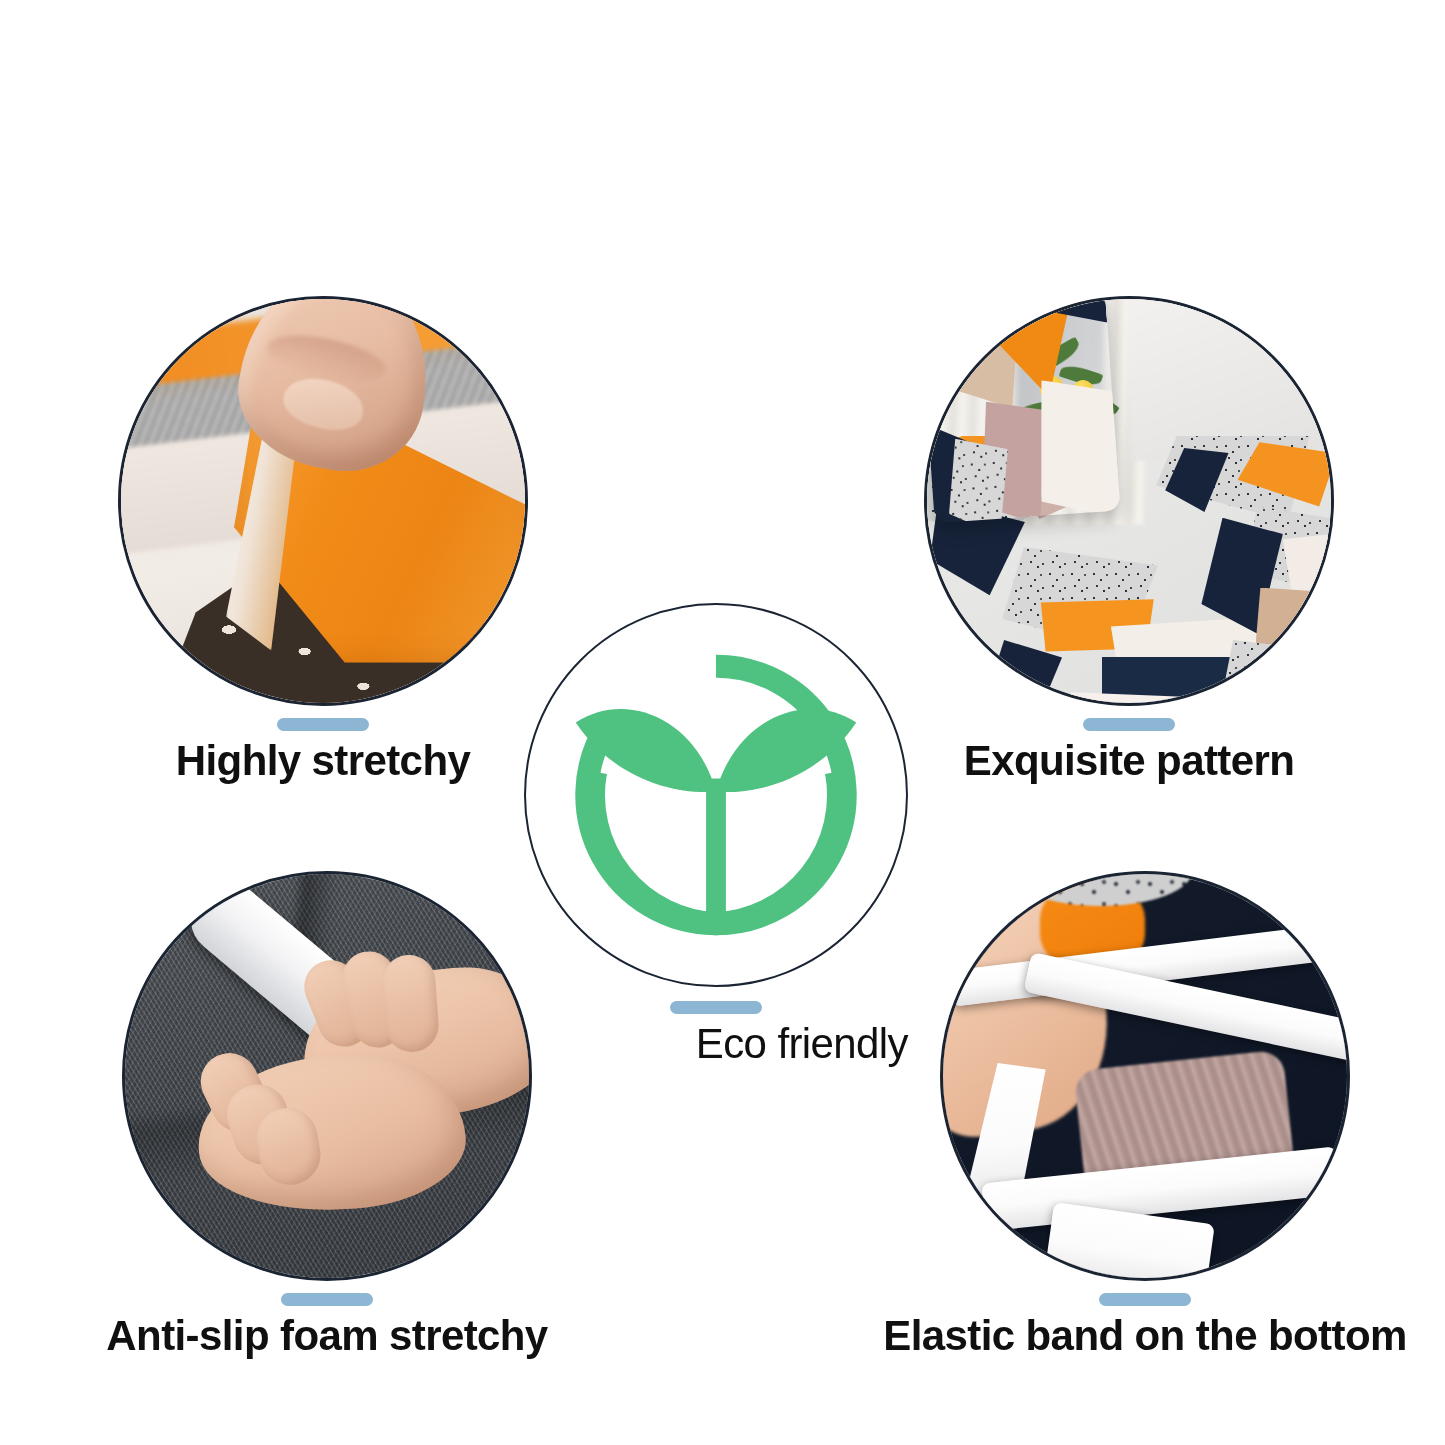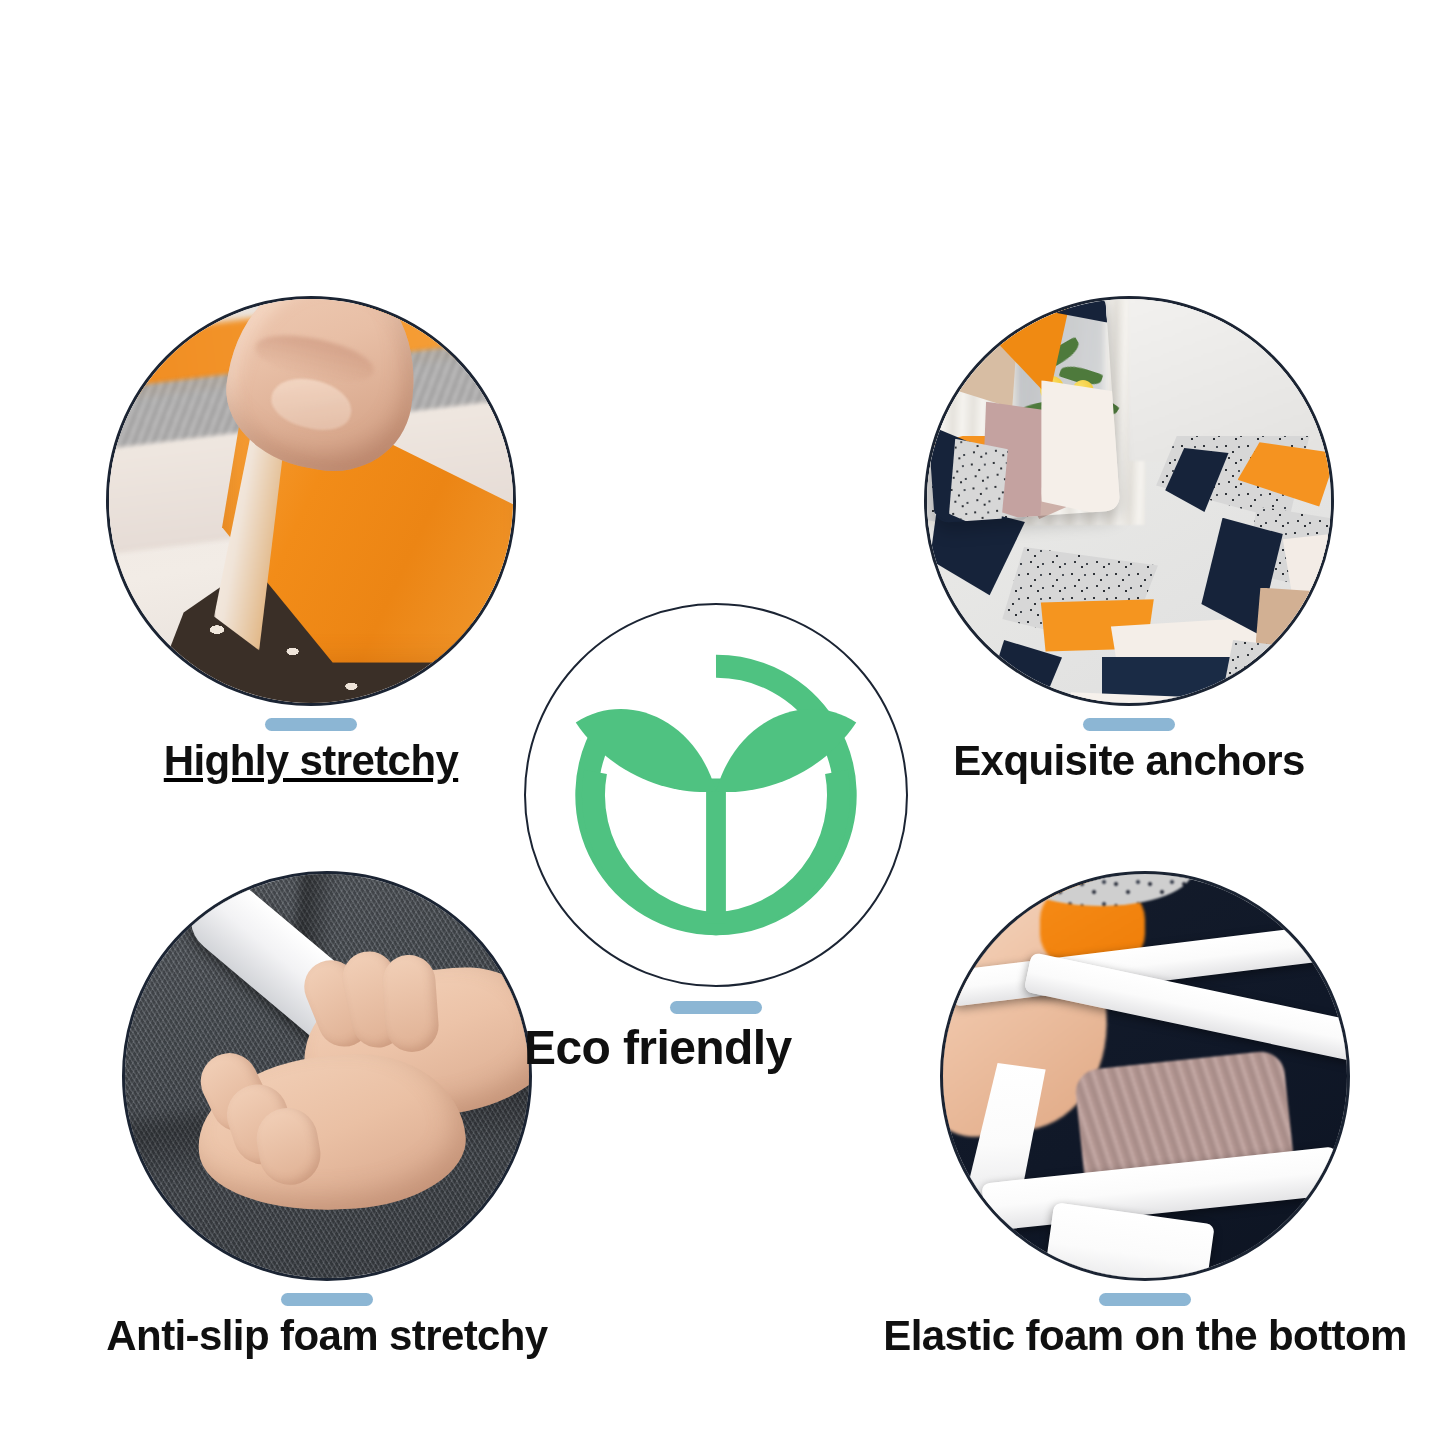--- a/index.html
+++ b/index.html
@@ -72,21 +72,21 @@
     text-align: center;
     font-size: 40px;
     font-weight: bold;
     color: #101010;
     letter-spacing: -0.6px;
     line-height: 1.12;
     white-space: nowrap;
   }
 
   
-  #feature-top-left    { left: 76px;  top: 296px; text-decoration: underline; }
+  #feature-top-left    { left: 88px;  top: 296px; }
   #feature-top-right   { left: 894px; top: 296px; }
   #feature-bottom-left { left: 62px;  top: 871px; }
   #feature-bottom-right{ left: 880px; top: 871px; }
 
   #feature-top-left .feature-label    { font-size: 42px; }
   #feature-top-right .feature-label   { font-size: 42px; }
   #feature-bottom-left .feature-label { font-size: 42px; }
   #feature-bottom-right .feature-label{ font-size: 42px; }
   #feature-bottom-left, #feature-bottom-right { width: 530px; }
 
@@ -232,21 +232,21 @@
     display: flex;
     align-items: center;
     justify-content: center;
   }
   #eco-circle svg { width: 330px; height: 330px; display: block; }
   #eco-marker {
     width: 92px; height: 13px; border-radius: 7px;
     background: #8cb6d4; margin: 14px auto 6px auto;
   }
   #eco-label {
-    text-align: left; font-size: 48px; font-weight: bold;
+    text-align: right; font-size: 42px; font-weight: normal;
     color: #101010; letter-spacing: -0.6px; white-space: nowrap;
   }
 </style>
 </head>
 <body>
 
 <div id="page">
 
 
   <div class="feature" id="feature-top-left">
@@ -308,21 +308,21 @@
         <div class="patch" style="left:-4%; top:-4%; width:58%; height:64%; background:#d7bda3; clip-path:polygon(6% 0%,100% 6%,86% 84%,0% 58%);"></div>
         <div class="patch" style="left:40%; top:-4%; width:42%; height:50%; background:#f08a12; clip-path:polygon(14% 0%,100% 8%,62% 100%,0% 46%);"></div>
         <div class="patch" style="left:70%; top:-6%; width:30%; height:28%; background:#16233a; clip-path:polygon(26% 0%,100% 0%,100% 70%,0% 46%);"></div>
         <div class="patch" style="left:26%; top:46%; width:38%; height:58%; background:#c4a2a0; clip-path:polygon(16% 0%,100% 10%,80% 100%,0% 82%);"></div>
         <div class="patch" style="left:58%; top:38%; width:46%; height:66%; background:#f5efe9; clip-path:polygon(10% 0%,100% 12%,92% 100%,0% 84%);"></div>
         <div class="patch" style="left:-6%; top:56%; width:30%; height:50%; background:#16233a; clip-path:polygon(30% 0%,100% 18%,72% 100%,0% 70%);"></div>
         <div class="patch speckle" style="left:8%; top:62%; width:34%; height:46%; clip-path:polygon(18% 0%,100% 14%,78% 100%,0% 74%);"></div>
       </div>
     </div>
     <div class="feature-marker"></div>
-    <div class="feature-label">Exquisite anchors</div>
+    <div class="feature-label">Exquisite pattern</div>
   </div>
 
   <div class="feature" id="feature-bottom-left">
     <div class="feature-photo">
       <div class="layer p3-bg"></div>
       <div class="layer p3-weave"></div>
       <div class="layer p3-weave2"></div>
       <div class="layer p3-crease"></div>
       <div class="layer p3-shadowband"></div>
       <div class="layer p3-foam"></div>
@@ -346,21 +346,21 @@
       <div class="layer p4-orange"></div>
       <div class="layer p4-speckle-top"></div>
       <div class="layer p4-mauve"></div>
       <div class="band" style="left:2%; top:18%; width:96%; height:9%; border-radius:6px; transform:rotate(-7deg);"></div>
       <div class="band" style="left:20%; top:28%; width:84%; height:10%; border-radius:8px; transform:rotate(12deg);"></div>
       <div class="band" style="left:4%; top:46%; width:42%; height:40%; border-radius:10px; clip-path:polygon(26% 0%,54% 6%,30% 100%,0% 86%); transform:rotate(-4deg);"></div>
       <div class="band" style="left:10%; top:72%; width:88%; height:12%; border-radius:8px; transform:rotate(-6deg);"></div>
       <div class="band" style="left:26%; top:84%; width:40%; height:20%; border-radius:8px; transform:rotate(8deg);"></div>
     </div>
     <div class="feature-marker"></div>
-    <div class="feature-label">Elastic foam on the bottom</div>
+    <div class="feature-label">Elastic band on the bottom</div>
   </div>
 
   <div id="eco-block">
     <div id="eco-circle">
       <svg viewBox="0 0 200 200" aria-hidden="true">
 
         <path d="M 100 22
                  A 78 78 0 0 1 166 58" fill="none" stroke="#4fc281" stroke-width="14" stroke-linecap="butt"></path>
         <path d="M 34 58 A 78 78 0 0 0 100 178 A 78 78 0 0 0 166 58" fill="none" stroke="#4fc281" stroke-width="14" stroke-linecap="butt" transform="rotate(0 100 100)"></path>
         <path d="M 27 86 A 78 78 0 0 0 100 178 A 78 78 0 0 0 173 86" fill="none" stroke="#4fc281" stroke-width="14" stroke-linecap="butt"></path>

